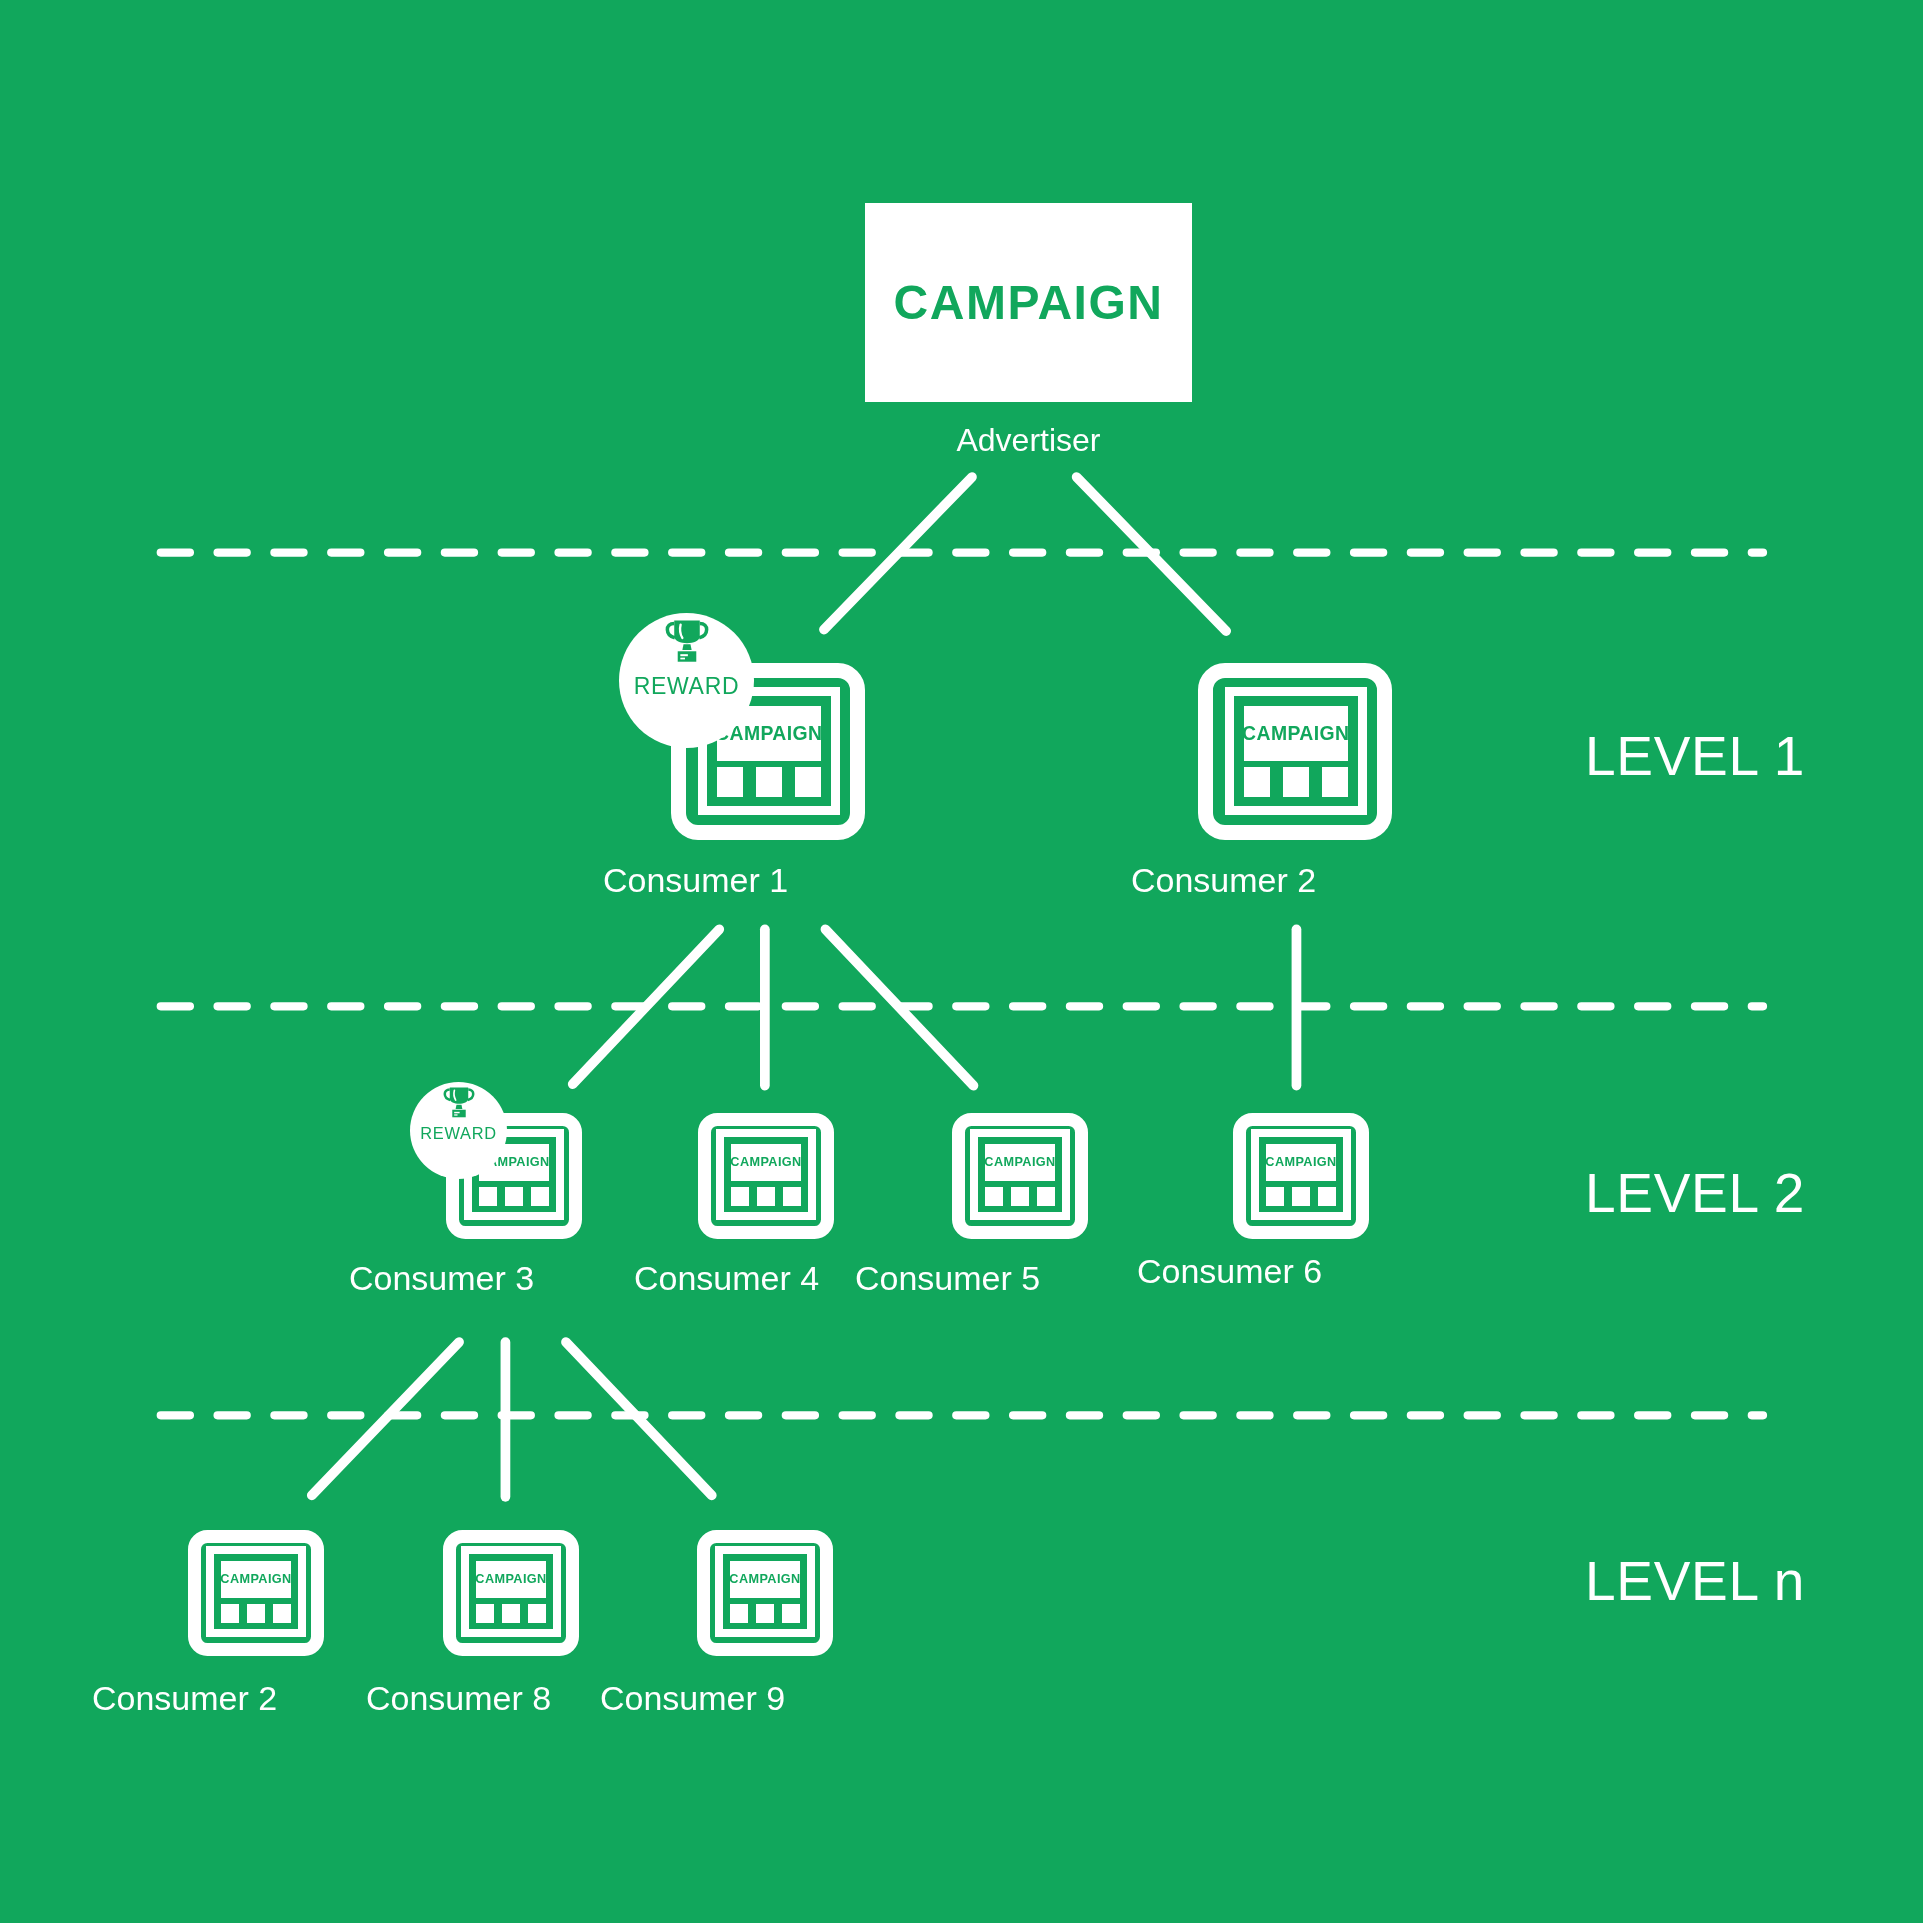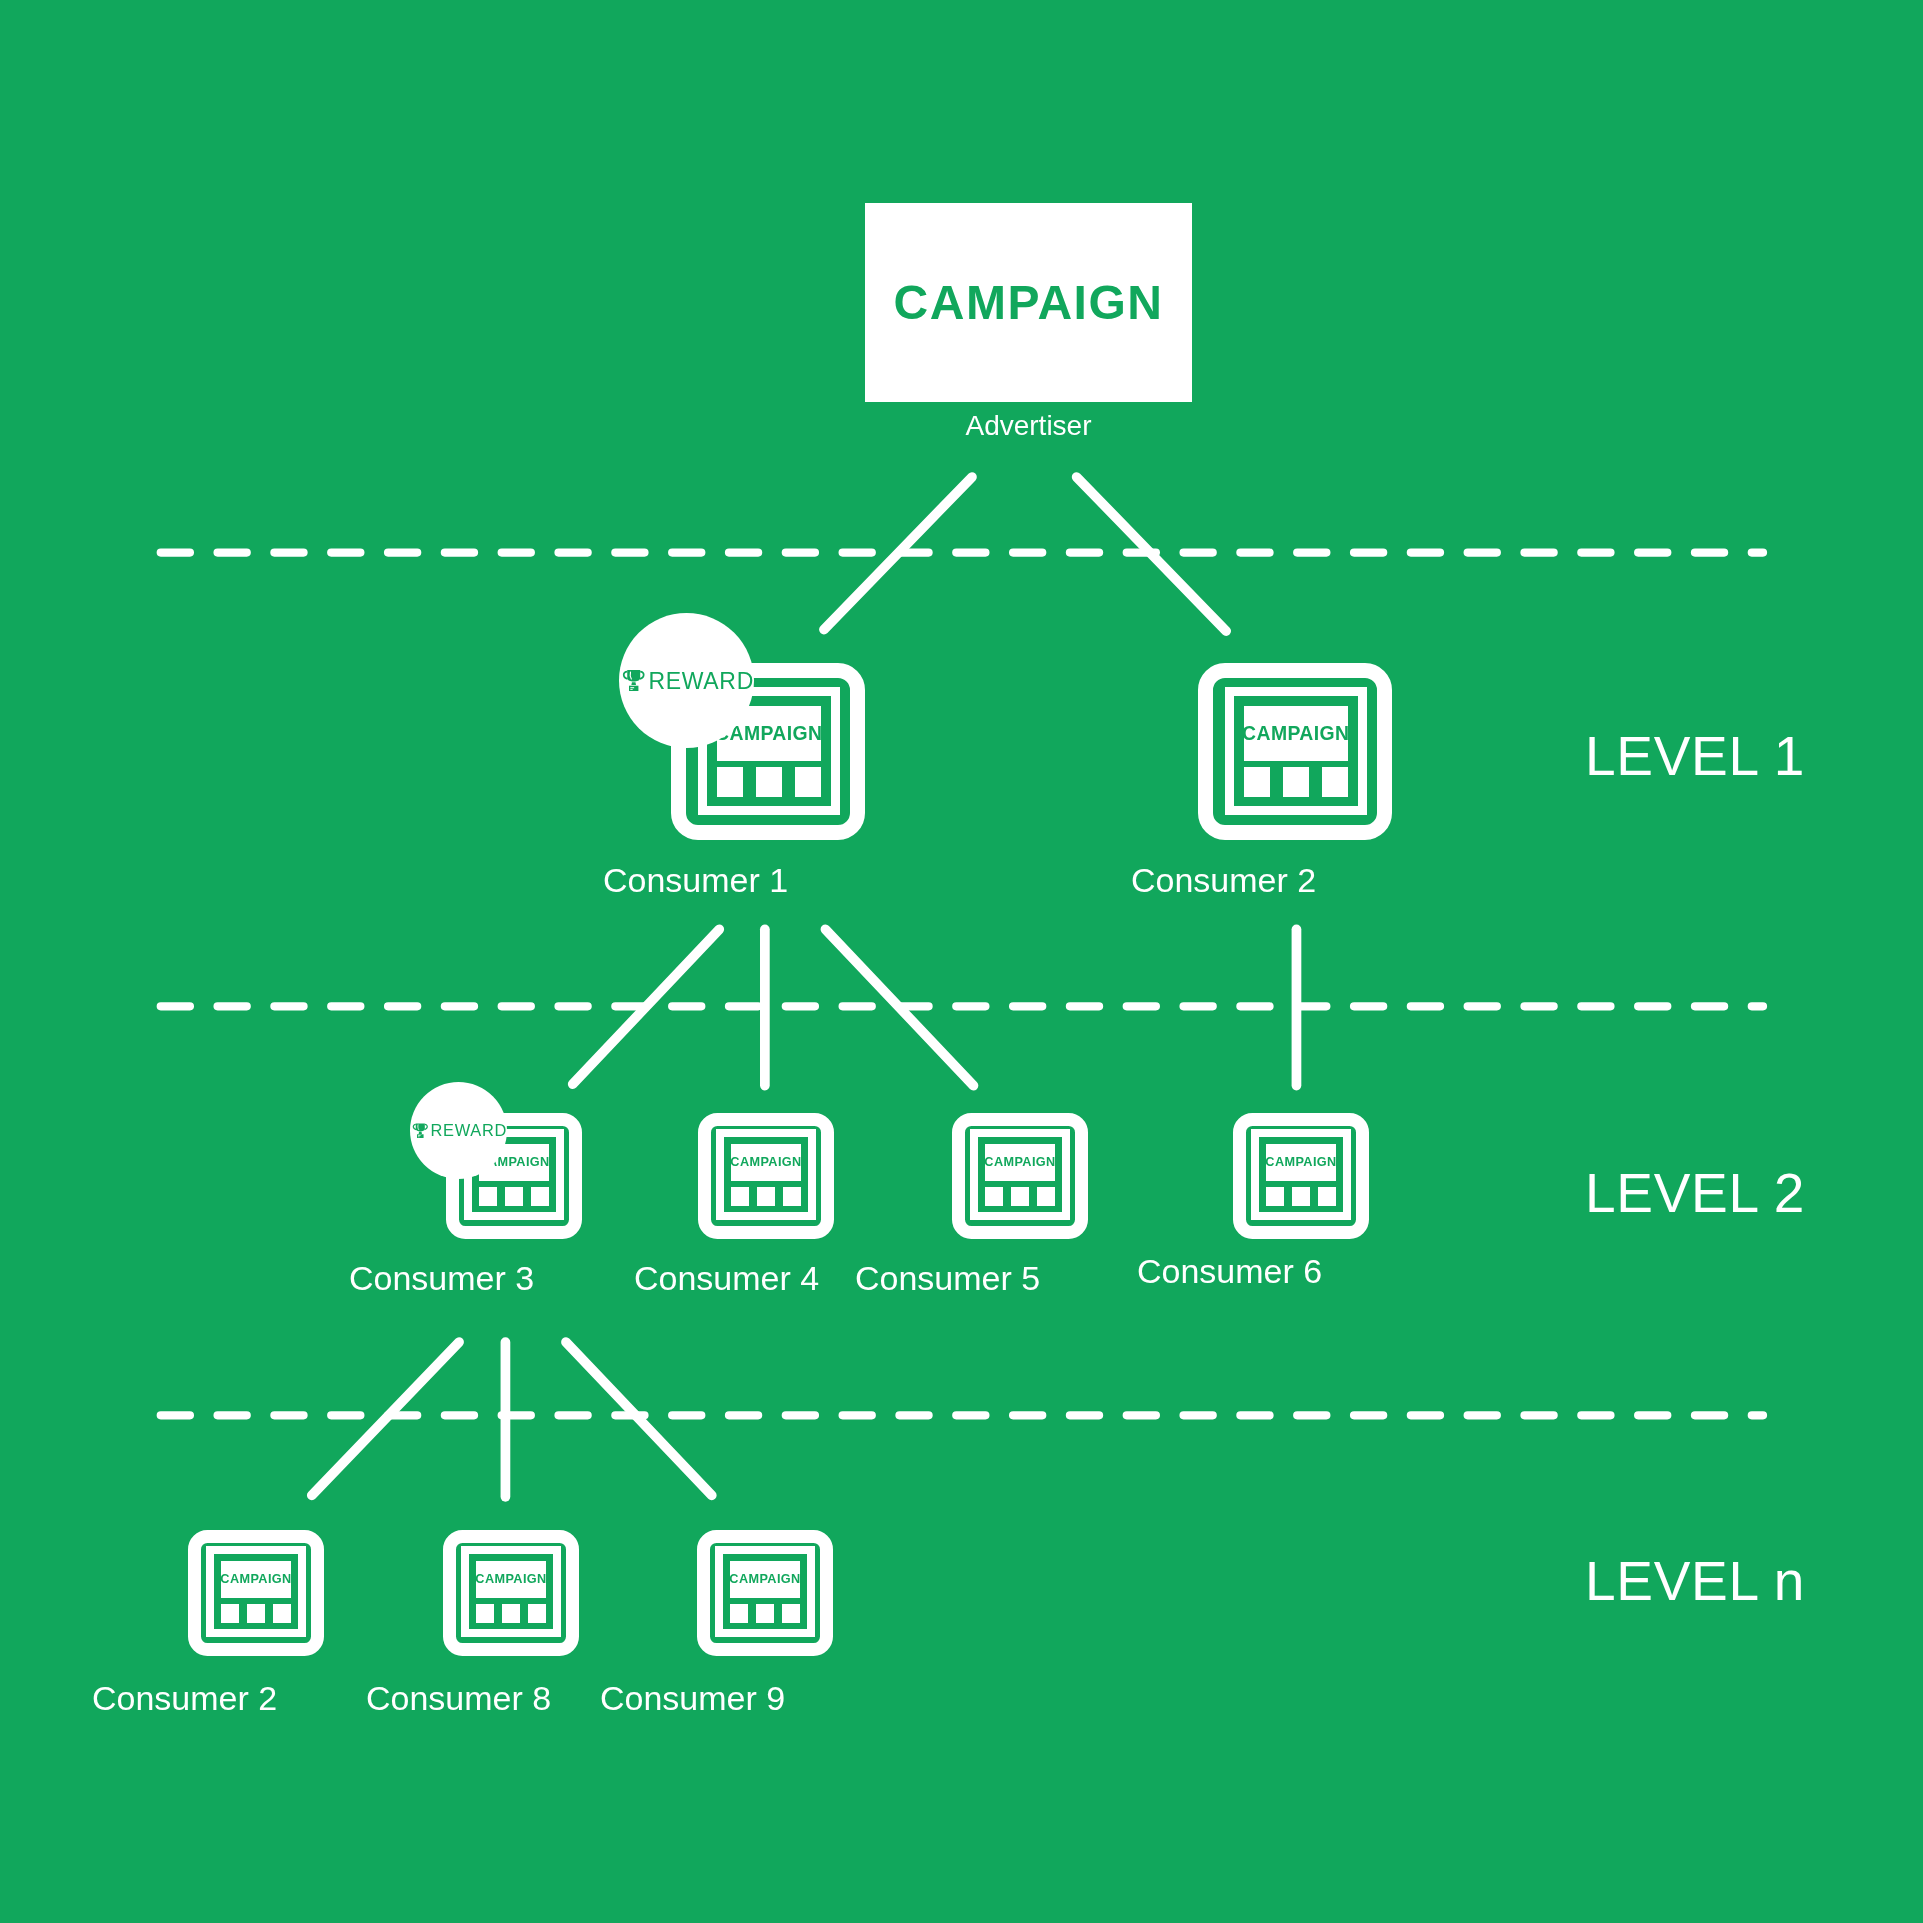--- a/index.html
+++ b/index.html
@@ -23,21 +23,21 @@
   .adv-box{
     position:absolute;left:865px;top:203px;width:327px;height:199px;
     background:var(--white);
     display:flex;align-items:center;justify-content:center;
   }
   .adv-box span{
     color:var(--green);font-size:48px;font-weight:700;letter-spacing:1.5px;
   }
   .caption{
     position:absolute;width:329px;text-align:center;
-    color:var(--white);font-size:28px;font-weight:300;
+    color:var(--white);font-size:32px;font-weight:300;margin-top:12px;
   }
   .adv-caption{left:864px;top:410px;}
 
   
   .cicon{position:absolute;border:15px solid var(--white);border-radius:27px;}
   .cicon .screen{position:absolute;border:9.7px solid var(--white);}
   .cicon .chead{
     position:absolute;background:var(--white);
     display:flex;align-items:center;justify-content:center;
   }
@@ -65,21 +65,21 @@
 
   
   .levellabel{
     position:absolute;left:1548px;
     color:var(--white);font-size:55px;font-weight:300;letter-spacing:0.7px;margin-left:37px;
   }
 
   
   .badge{
     position:absolute;background:var(--white);border-radius:50%;
-    display:flex;flex-direction:row;align-items:center;justify-content:flex-start;
+    display:flex;flex-direction:column;align-items:center;justify-content:flex-start;
     z-index:5;
   }
   .badge span{color:var(--green);font-weight:400;letter-spacing:0.7px;}
   .badge.b1{left:619px;top:613px;width:135px;height:135px;}
   .badge.b1 svg{width:58px;height:58px;}
   .badge.b1 span{font-size:23px;margin-top:1.5px;}
   .badge.b2{left:410px;top:1082px;width:97px;height:97px;}
   .badge.b2 svg{width:42px;height:42px;}
   .badge.b2 span{font-size:16.4px;}
 </style>

